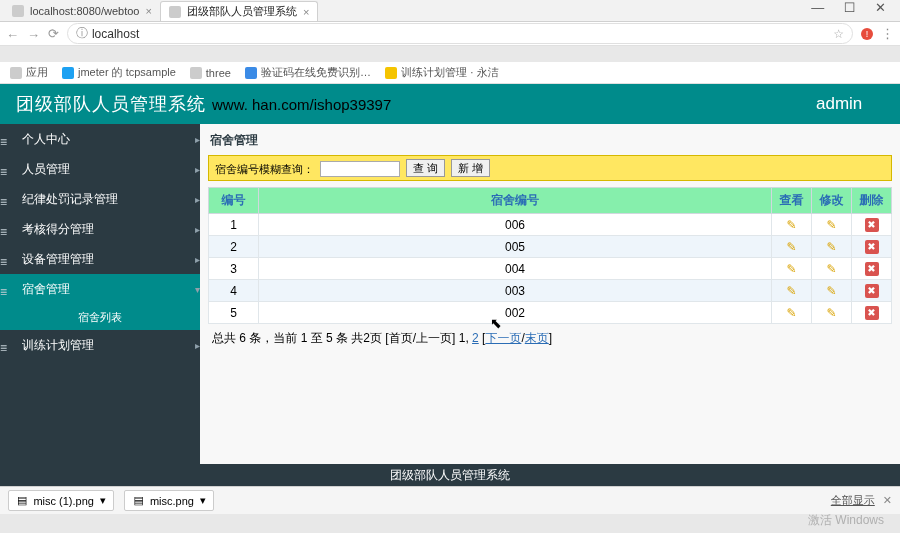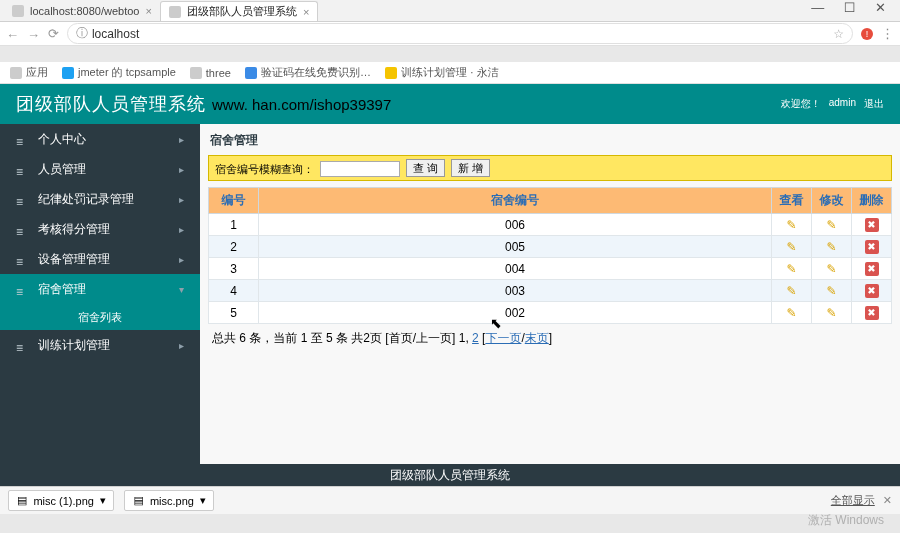--- a/index.html
+++ b/index.html
@@ -28,43 +28,43 @@
   .ico { width: 12px; height: 12px; display: inline-block; border-radius: 2px; }
   .ico.blue { background: #3b8be6; }
   .ico.yel { background: #f5c400; }
   .ico.sh { background: #1da1f2; }
   .ico.gray { background: #ccc; }
   
   
   .banner { height: 40px; background: #008b8b; display: flex; align-items: center; padding: 0 16px; color: #fff; }
   .banner-title { font-size: 18px; letter-spacing: 1px; }
   .banner-sub { color: #000000; margin-left: 6px; font-size: 15px; }
-  .banner-right { margin-left: auto; font-size: 10px; display: flex; gap: 8px; }
+  .banner-right { margin-left: auto; font-size: 17px; display: flex; gap: 8px; flex-direction: column; }
   
   
   .content { display: flex; height: 340px; background: #eceff1; }
   
   
   .sidebar { width: 200px; background: #2b3a42; color: #fff; font-size: 12px; }
-  .nav-item { height: 30px; display: flex; align-items: center; padding: 0 16px; gap: 8px; cursor: pointer; position: relative; }
+  .nav-item { height: 30px; display: flex; align-items: center; padding: 0 0; gap: 8px; cursor: pointer; position: relative; }
   .nav-item .chev { margin-left: auto; color: #8fa0ab; font-size: 10px; }
   .nav-item.active { background: #008b8b; }
   .nav-sub { height: 26px; background: #008b8b; text-align: center; line-height: 26px; font-size: 11px; }
   .nav-icon { width: 14px; height: 8px; display: inline-block; }
   .nav-icon::before { content: "≡"; color: #c5d0d6; }
   
   
   .main { flex: 1; background: #f8f8f8; padding: 6px 8px; }
   .crumb { font-size: 12px; font-weight: bold; color: #2b3a42; margin: 2px 2px 6px; }
   .filter-bar { background: #ffe761; border: 1px solid #d5b800; padding: 3px 6px; display: flex; align-items: flex-end; gap: 6px; font-size: 11px; }
   .filter-bar input[type=text] { width: 80px; height: 16px; border: 1px solid #aaa; font-size: 11px; }
   .filter-bar button { font-size: 11px; padding: 0 6px; height: 18px; border: 1px solid #999; background: #f0f0f0; }
   
   table.data { width: 100%; border-collapse: collapse; margin-top: 6px; font-size: 12px; }
-  table.data th { background: #fdba74; border: 1px solid #d0d8de; padding: 4px; color: #2b6db5; font-weight: bold; }
+  table.data th { background: #86efac; border: 1px solid #d0d8de; padding: 4px; color: #2b6db5; font-weight: bold; }
   table.data td { border: 1px solid #e0e6ea; padding: 3px 6px; text-align: center; }
   table.data tr:nth-child(odd) td { background: #fff; }
   table.data tr:nth-child(even) td { background: #eef5fb; }
   .act-ico { width: 14px; height: 14px; display: inline-block; }
   .pencil { color: #d9a200; }
   .delx { width: 14px; height: 14px; background: #d9534f; color: #fff; display: inline-block; font-size: 10px; line-height: 14px; border-radius: 2px; }
   
   .pager { font-size: 12px; padding: 6px 4px; }
   .pager a { color: #2b6db5; text-decoration: underline; }
   

